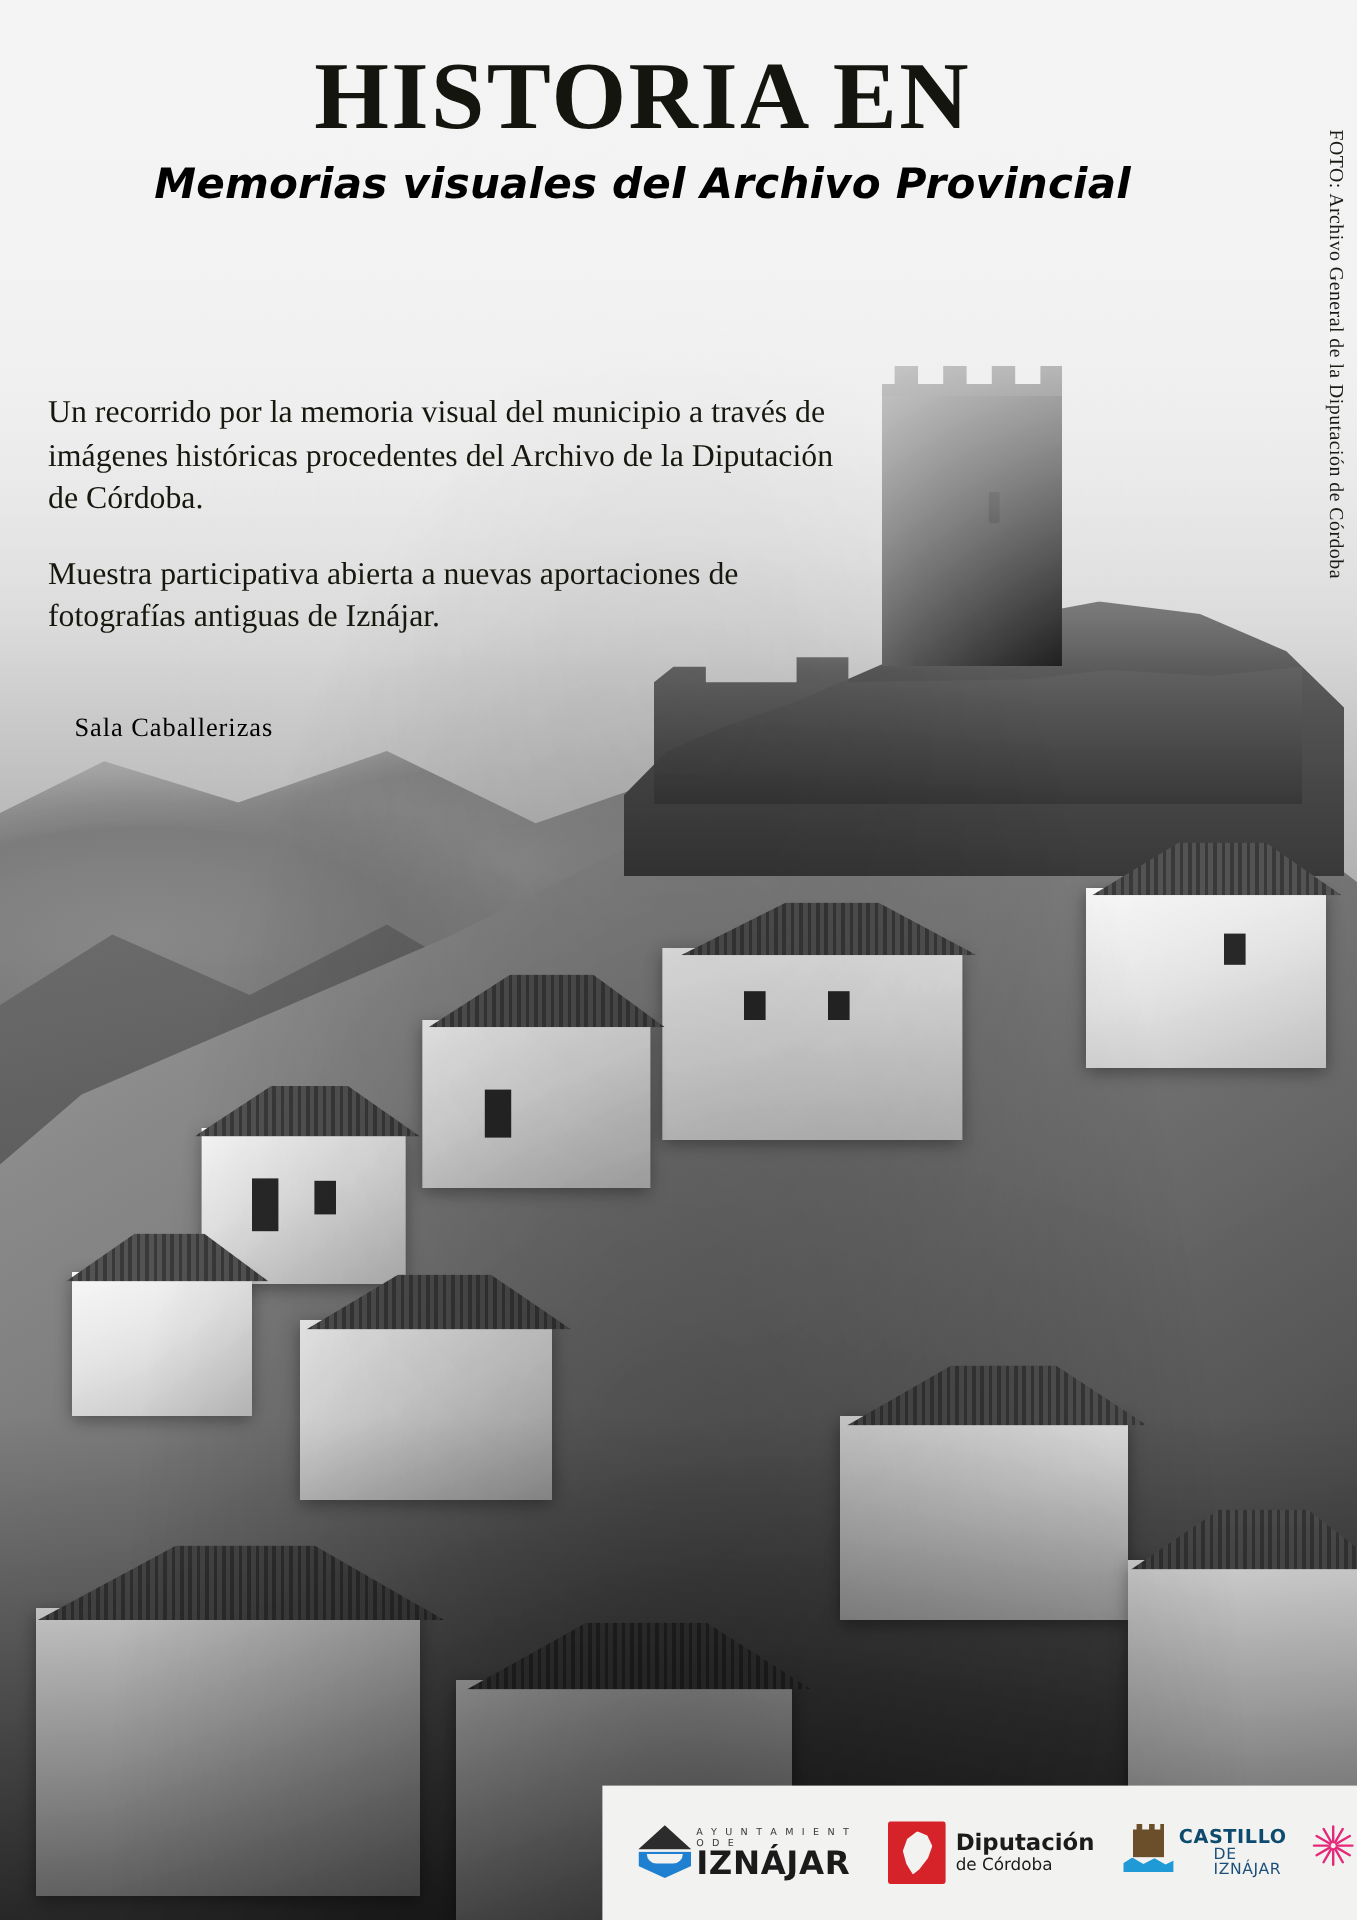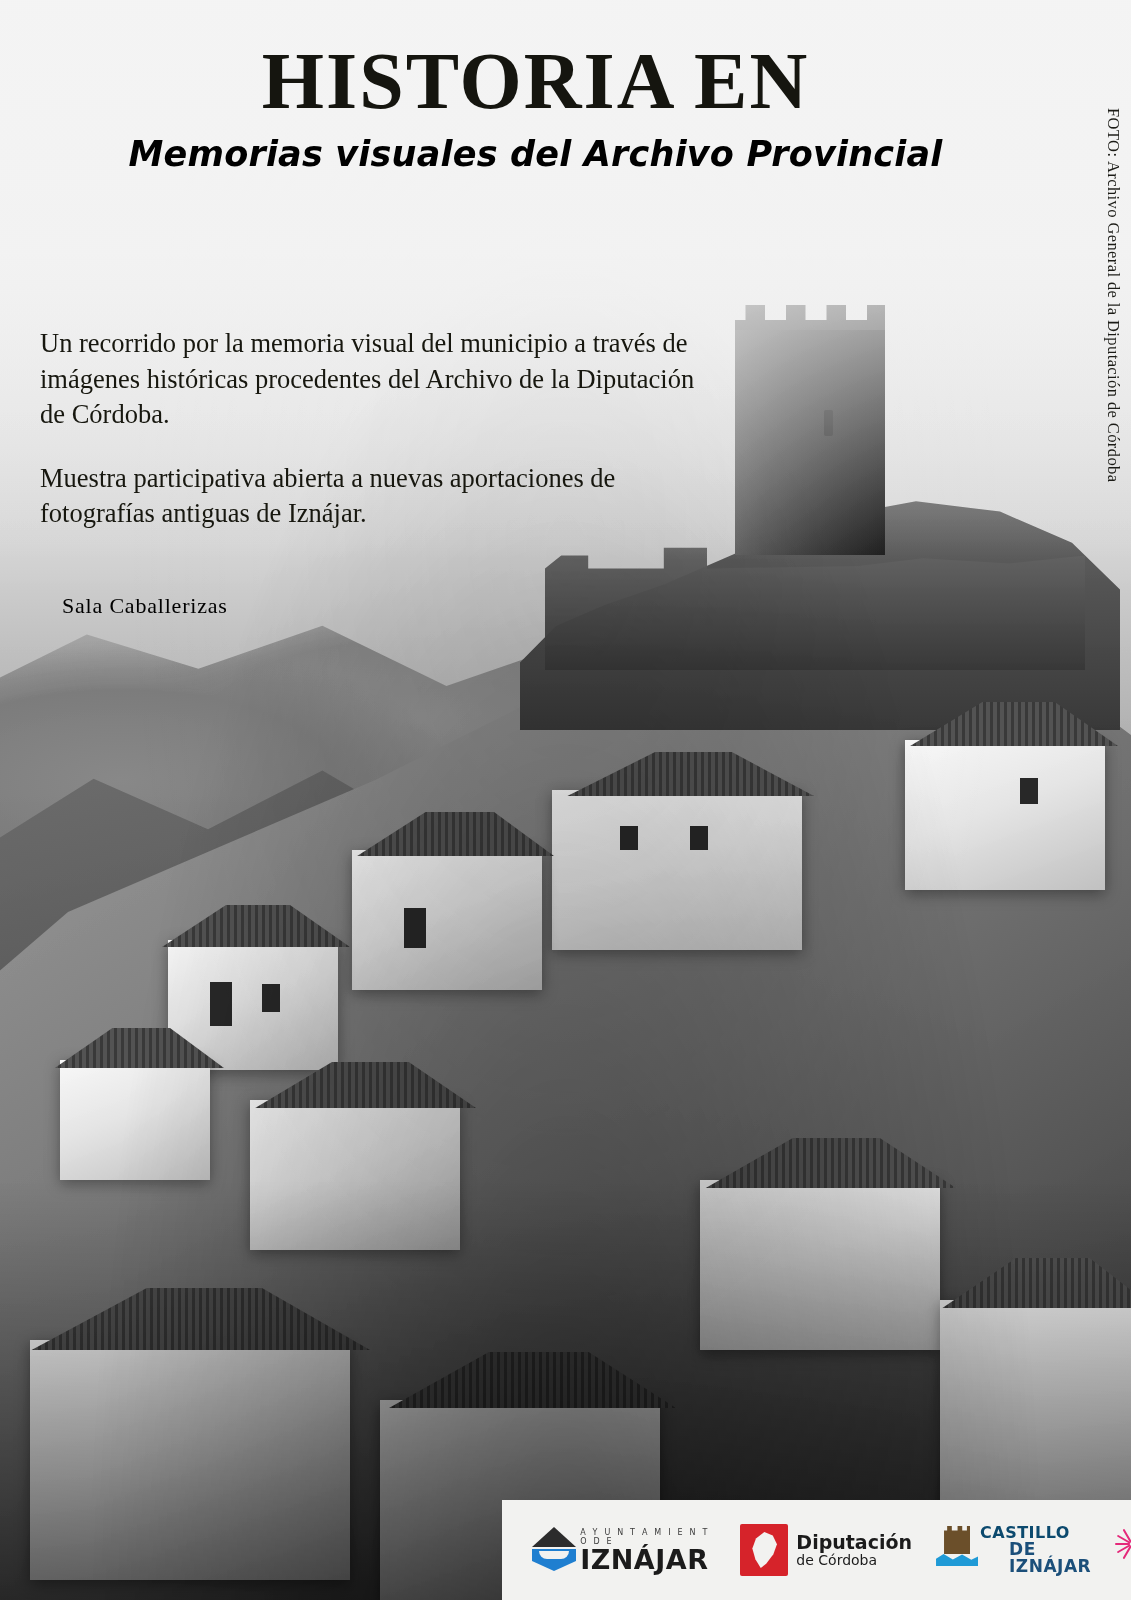--- a/index.html
+++ b/index.html
@@ -216,21 +216,21 @@
     color: #1b1b16;
     letter-spacing: .4px;
   }
 
   
   .logobar {
     position: absolute;
     left: 502px;
     bottom: 0;
     width: 629px;
-    height: 100px;
+    height: 112px;
     background: #f2f2f0;
     display: flex;
     align-items: center;
     gap: 22px;
     padding: 0 18px 0 24px;
     box-sizing: border-box;
     z-index: 7;
   }
   .logo {
     display: flex;
@@ -321,22 +321,22 @@
   .logo-cast .txt .c1 {
     font-family: "DejaVu Sans", sans-serif;
     font-weight: 700;
     font-size: 16px;
     color: #0c4a6e;
     letter-spacing: .5px;
     line-height: 1.02;
   }
   .logo-cast .txt .c2 {
     font-family: "DejaVu Sans", sans-serif;
-    font-weight: 700;
-    font-size: 17px;
+    font-weight: 400;
+    font-size: 13px;
     color: #1b4f7a;
     letter-spacing: .5px;
     line-height: 1.02;
     padding-left: 29px;
   }
 
   .logo-isn { position: relative; }
   .logo-isn .burst {
     position: absolute;
     left: -6px; top: 6px;

